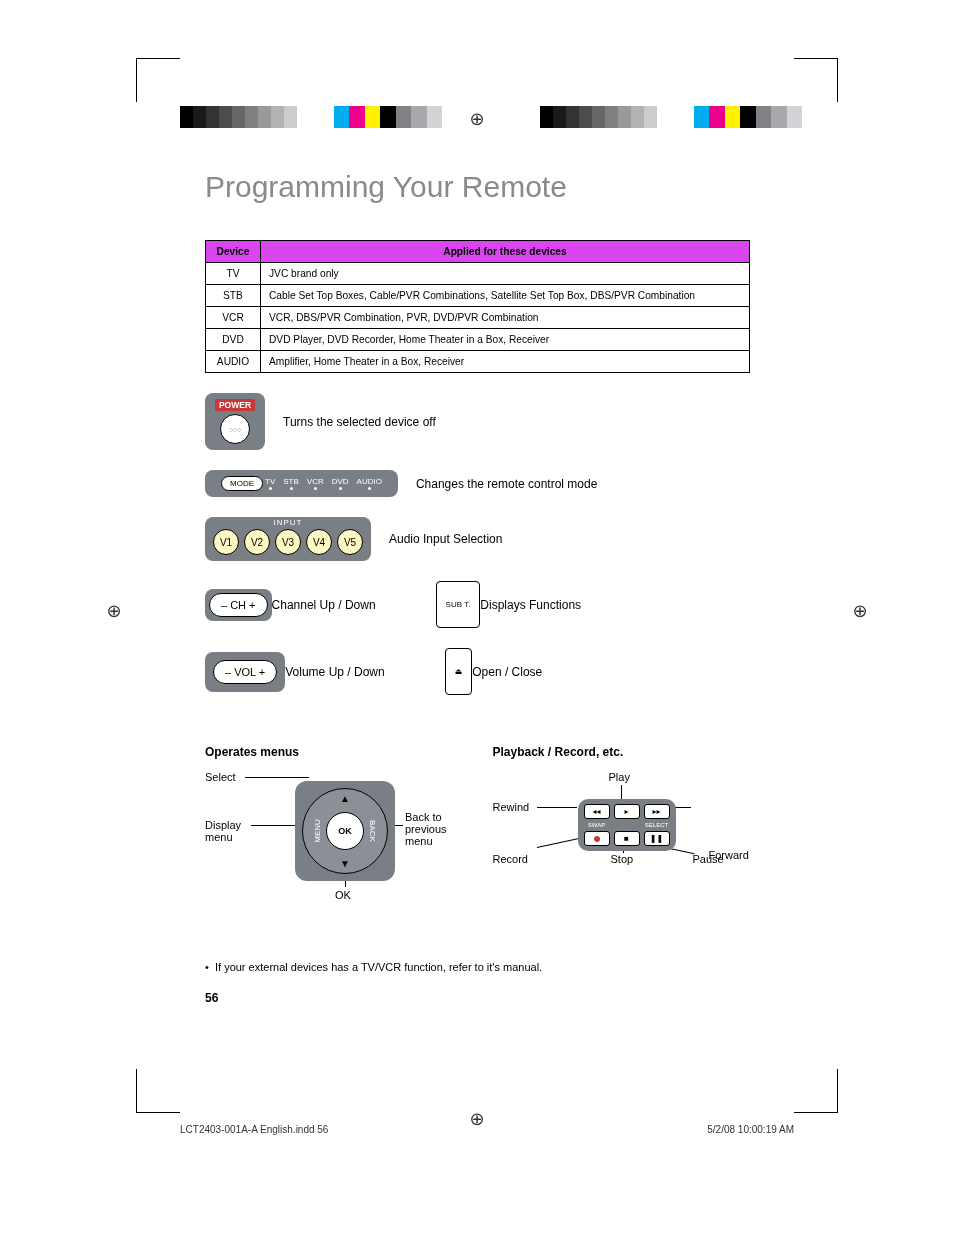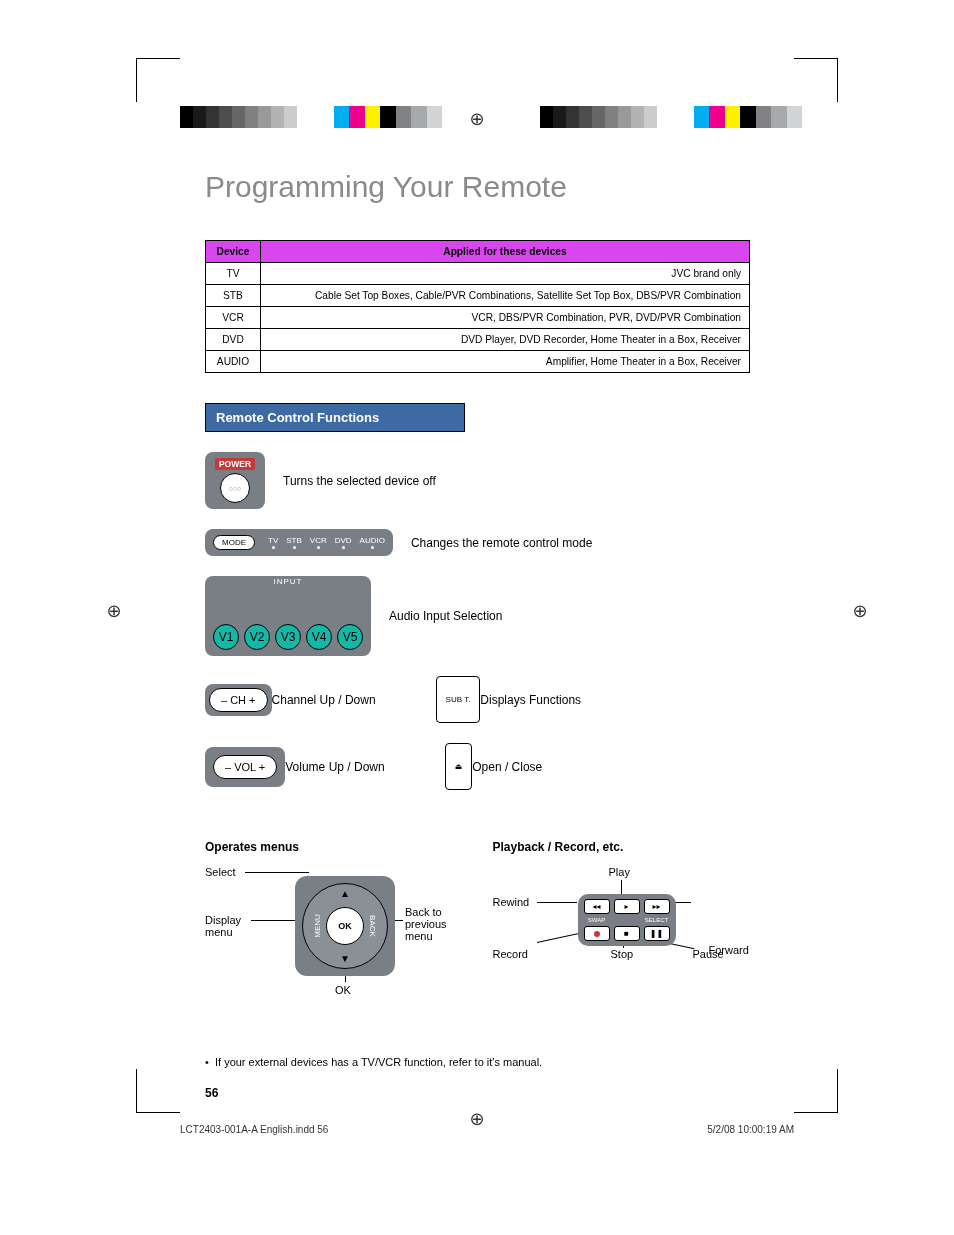--- a/index.html
+++ b/index.html
@@ -50,21 +50,21 @@
   }
 
   table.dev {
     border-collapse: collapse;
     width: 100%;
     font-size: 10.2px;
   }
   table.dev th, table.dev td {
     border: 1px solid #000;
     padding: 5px 8px;
-    text-align: right;
+    text-align: left;
   }
   table.dev th {
     background: #d946ef;
     text-align: center;
     font-weight: bold;
   }
   table.dev td.dname {
     text-align: center;
     width: 55px;
   }
@@ -118,42 +118,42 @@
   .power-circ {
     width: 30px; height: 30px; border-radius: 50%;
     background: #fff; border: 1.5px solid #000;
     display:flex; align-items:center; justify-content:center;
     font-size:7px; color:#888;
   }
 
   .mode-block {
     background: #7a7f85;
     border-radius: 8px;
-    padding: 6px 8px;
+    padding: 6px 16px;
     display: flex;
     align-items: center;
-    gap: 13px;
+    gap: 2px;
     color:#fff;
     font-size: 8px;
   }
   .mode-item { display:flex; flex-direction:column; align-items:center; gap:1px; }
   .dot { width:3px; height:3px; background:#fff; border-radius:50%; }
 
   .input-block {
     background: #7a7f85;
     border-radius: 8px;
     padding: 8px 8px 6px;
     position: relative;
   }
   .input-title { position:absolute; top:1px; left:50%; transform:translateX(-50%); font-size:8px; color:#fff; letter-spacing:1px;}
   .input-row { display:flex; gap:5px; margin-top:4px;}
   .vbtn {
     width:26px; height:26px; border-radius:50%;
-    background:#14b8a6; border:1.5px solid #000;
-    font-size:12px; display:flex; align-items:center; justify-content:center;margin-top:36px;
+    background:#fef9c3; border:1.5px solid #000;
+    font-size:10px; display:flex; align-items:center; justify-content:center;
   }
 
   .pair-row { display:flex; gap:60px; margin-top:20px; }
   .pair-item { display:flex; align-items:center; }
 
   .small-rect {
     background:#fff; border:1.5px solid #000; border-radius:4px;
     padding:18px 9px; font-size:8px; display:inline-flex; align-items:center; justify-content:center;
     min-height:16px;
   }
@@ -300,21 +300,20 @@
           <td class="dname">DVD</td>
           <td>DVD Player, DVD Recorder, Home Theater in a Box, Receiver</td>
         </tr>
         <tr>
           <td class="dname">AUDIO</td>
           <td>Amplifier, Home Theater in a Box, Receiver</td>
         </tr>
       </tbody>
   </table>
 
-  <div class="section-header">Remote Control Functions</div>
 
   <div class="fn-row">
     <div class="remote-btn power-block">
       <div class="power-label">POWER</div>
       <div class="power-circ">○○○</div>
     </div>
     <div class="fn-desc">Turns the selected device off</div>
   </div>
 
   <div class="fn-row">

